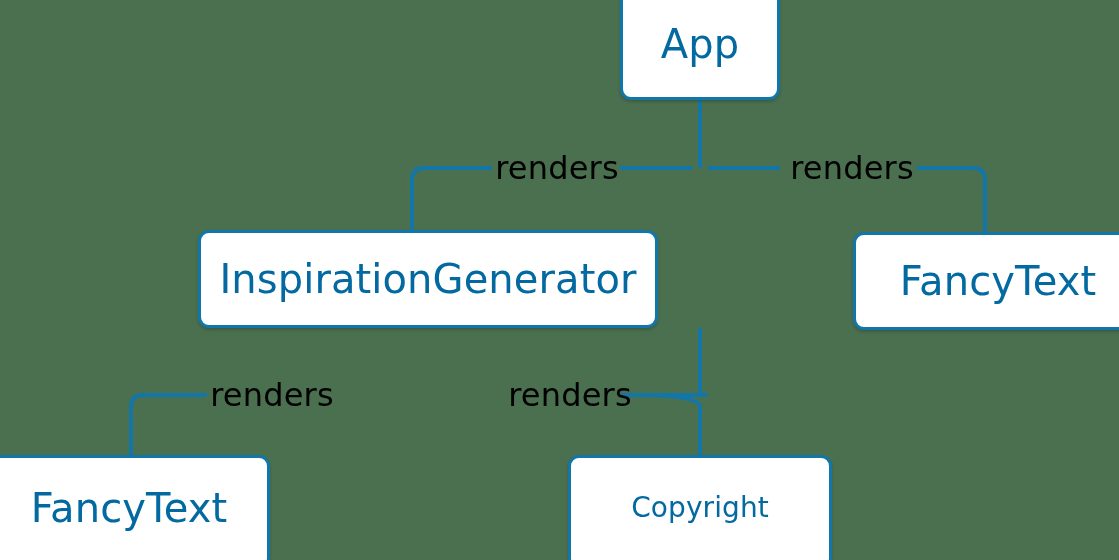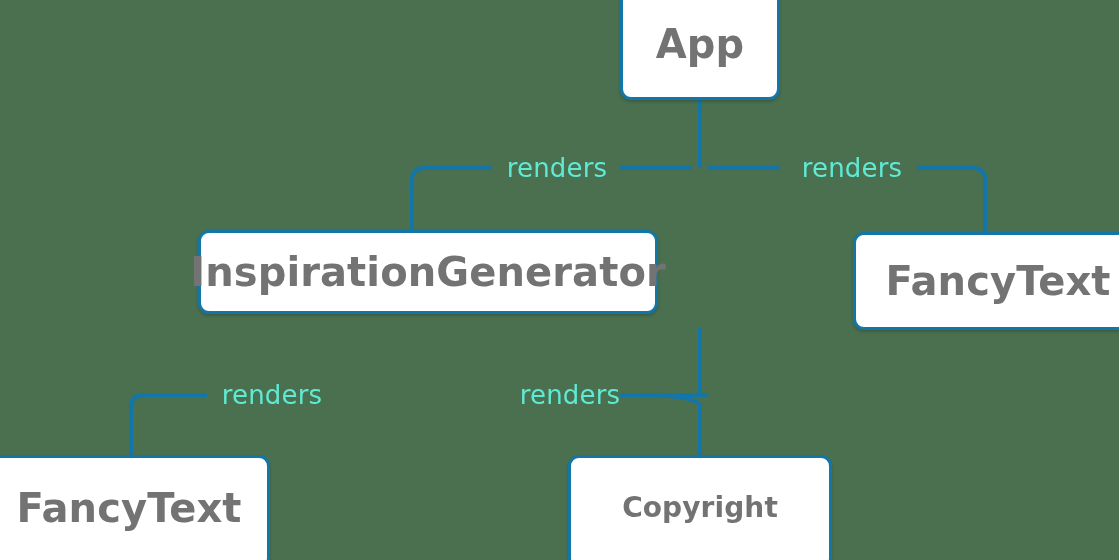--- a/index.html
+++ b/index.html
@@ -31,40 +31,40 @@
     background: #ffffff;
     border: 3px solid #1277a8;
     border-radius: 11px;
     box-sizing: border-box;
     display: flex;
     align-items: center;
     justify-content: center;
     box-shadow: 0 2px 3px rgba(0,0,0,0.18);
   }
   .node-label {
-    color: #737373;
+    color: #0369a1;
     font-size: 38px;
-    font-weight: 700;
+    font-weight: 400;
     line-height: 1;
     white-space: nowrap;
     letter-spacing: 0.1px;
   }
   .edge-label {
     position: absolute;
-    color: #5eead4;
-    font-size: 26px;
+    color: #000000;
+    font-size: 32px;
     font-weight: 400;
     line-height: 1;
     white-space: nowrap;
     transform: translate(-50%, -50%);
     letter-spacing: 0.2px;
   }
   
   #node-app        { left: 620px; top: -12px;  width: 160px; height: 112px; }
-  #node-inspgen    { left: 198px; top: 230px;  width: 460px; height: 84px; justify-content: center;  }
+  #node-inspgen    { left: 198px; top: 230px;  width: 460px; height: 98px; justify-content: center;  }
   #node-fancy-right{ left: 853px; top: 232px;  width: 290px; height: 98px;  }
   #node-fancy-left { left: -12px; top: 455px;  width: 282px; height: 114px; }
   #node-copyright  { left: 568px; top: 455px;  width: 264px; height: 114px; }
   #node-app .node-label { font-size: 40px; }
   #node-inspgen .node-label { font-size: 40px; }
   #node-fancy-right .node-label { font-size: 40px; }
   #node-fancy-left .node-label { font-size: 40px; position: relative; top: -4px; }
   #node-copyright .node-label { font-size: 28px; position: relative; top: -4px; }
   
   #edge-label-app-inspgen   { left: 557px; top: 168px; }

